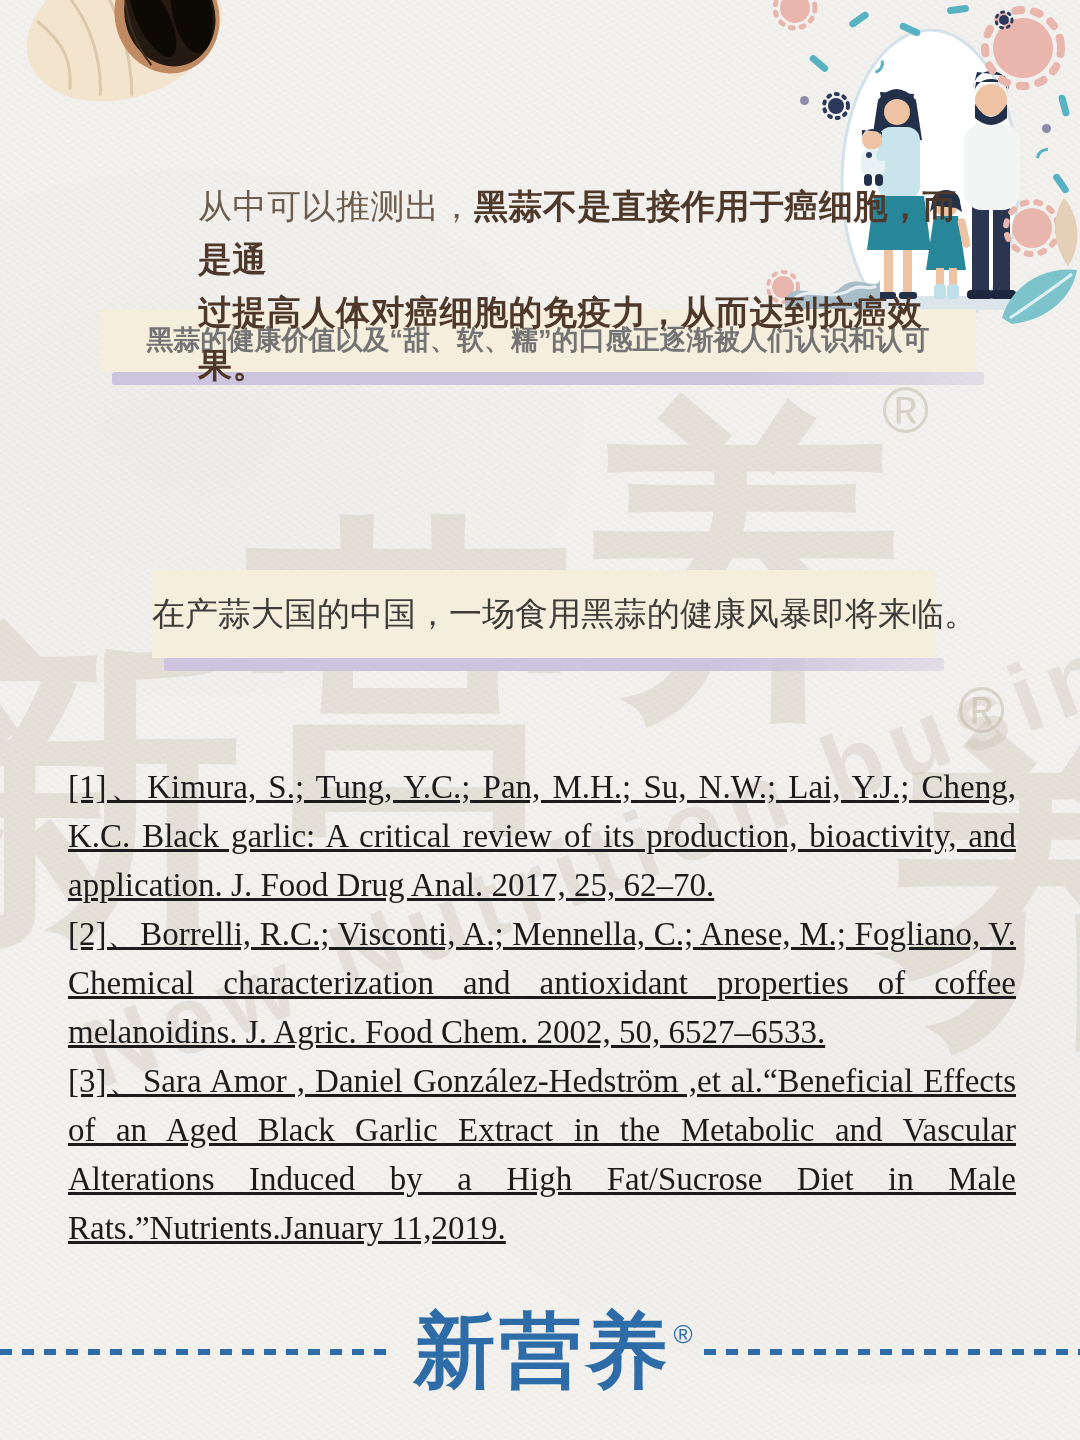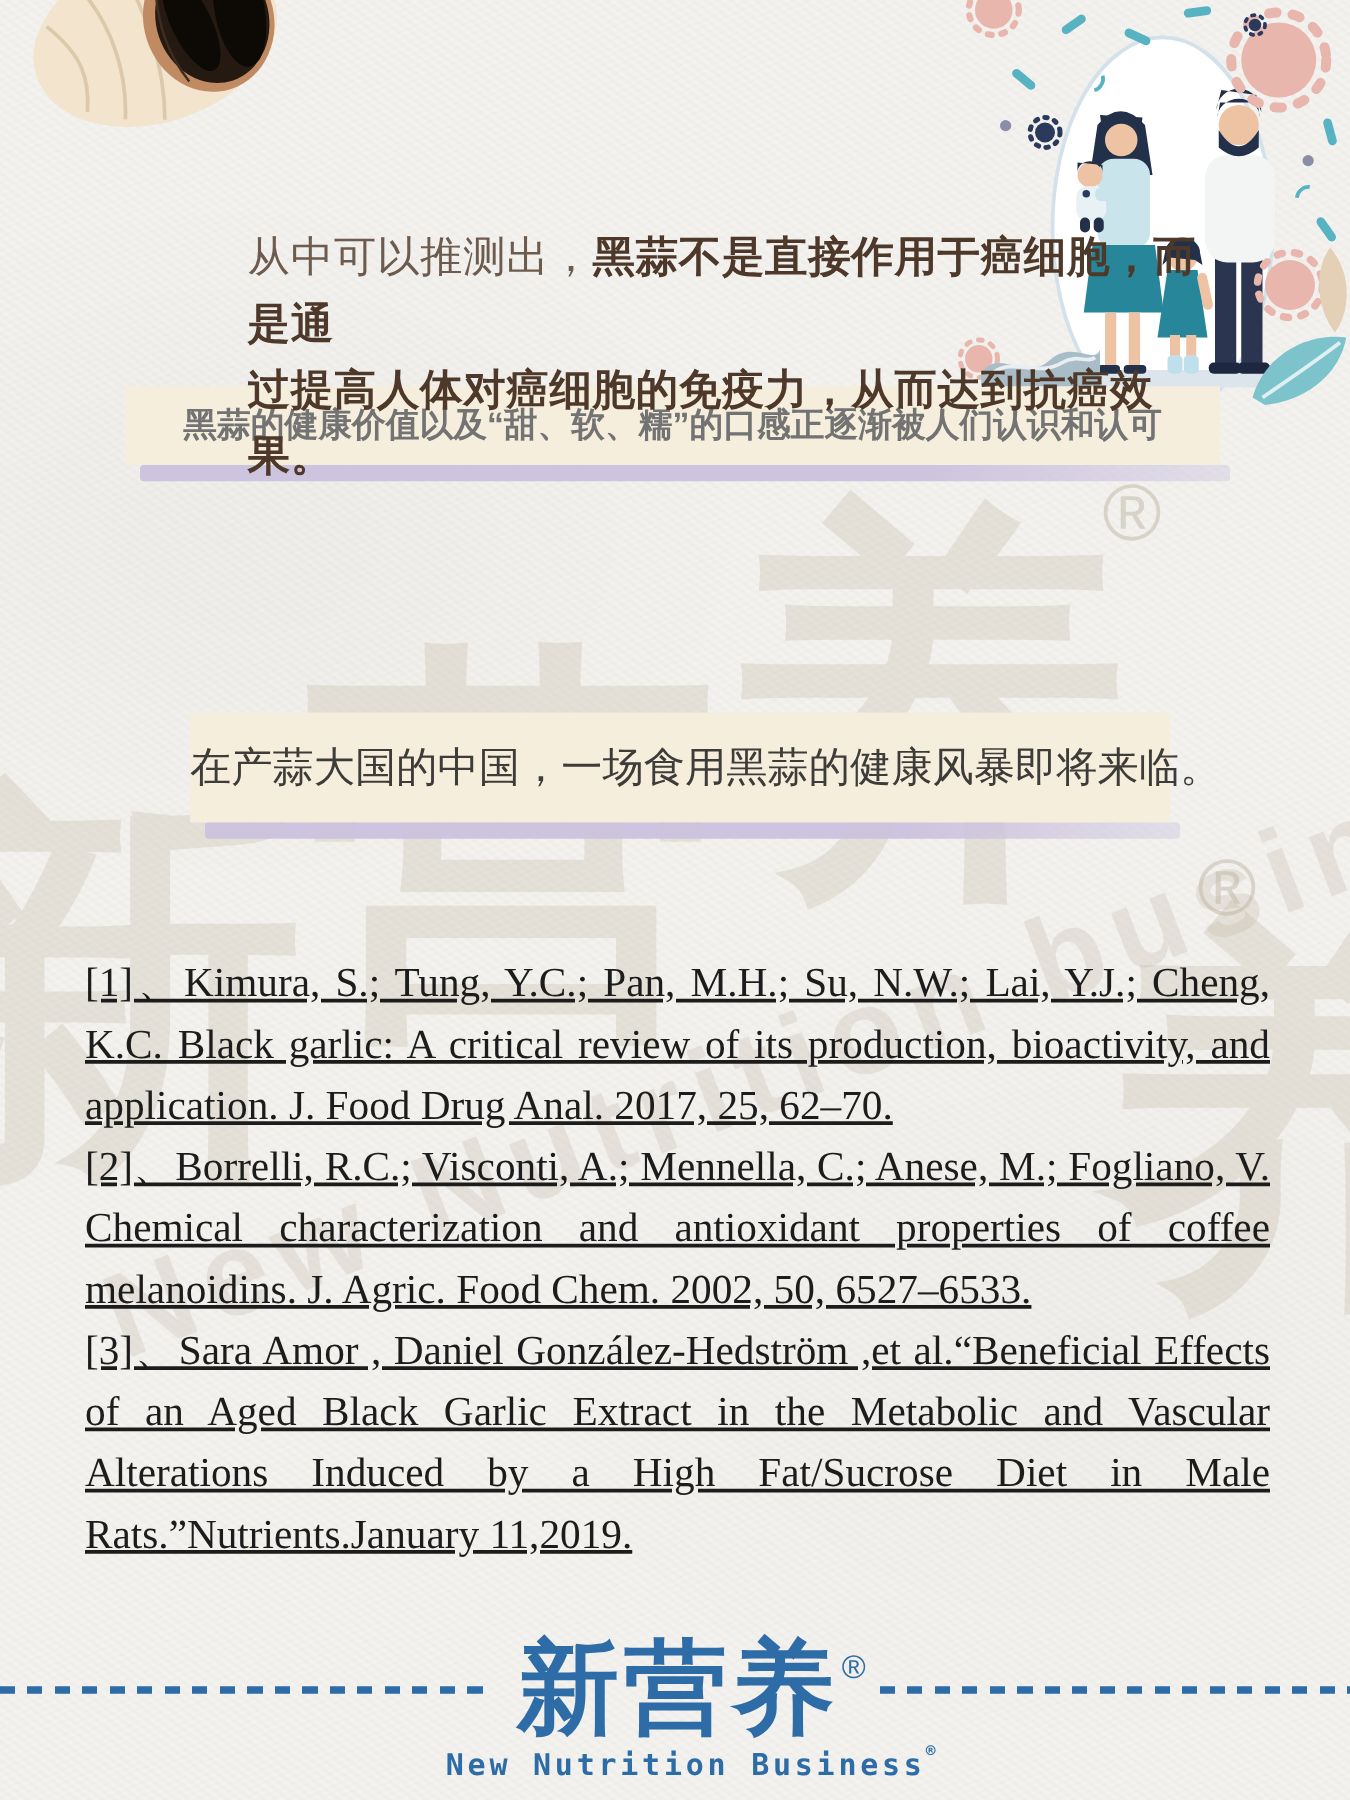--- a/index.html
+++ b/index.html
@@ -208,16 +208,15 @@
   <div class="refs">
     <p>[1]、Kimura, S.; Tung, Y.C.; Pan, M.H.; Su, N.W.; Lai, Y.J.; Cheng, K.C. Black garlic: A critical review of its production, bioactivity, and application. J. Food Drug Anal. 2017, 25, 62–70.</p>
     <p>[2]、Borrelli, R.C.; Visconti, A.; Mennella, C.; Anese, M.; Fogliano, V. Chemical characterization and antioxidant properties of coffee melanoidins. J. Agric. Food Chem. 2002, 50, 6527–6533.</p>
     <p>[3]、Sara Amor , Daniel González-Hedström ,et al.“Beneficial Effects of an Aged Black Garlic Extract in the Metabolic and Vascular Alterations Induced by a High Fat/Sucrose Diet in Male Rats.”Nutrients.January 11,2019.</p>
   </div>
 
   <div class="dash-line" id="dash-left"></div>
   <div class="dash-line" id="dash-right"></div>
   <div class="logo">
     <div class="logo-cn"><span>新营养</span><sup>®</sup></div>
-    <div class="logo-en"><span>New Nutrition Business</span><sup>®</sup></div>
   </div>
 
 </div>
 
 </body></html>

